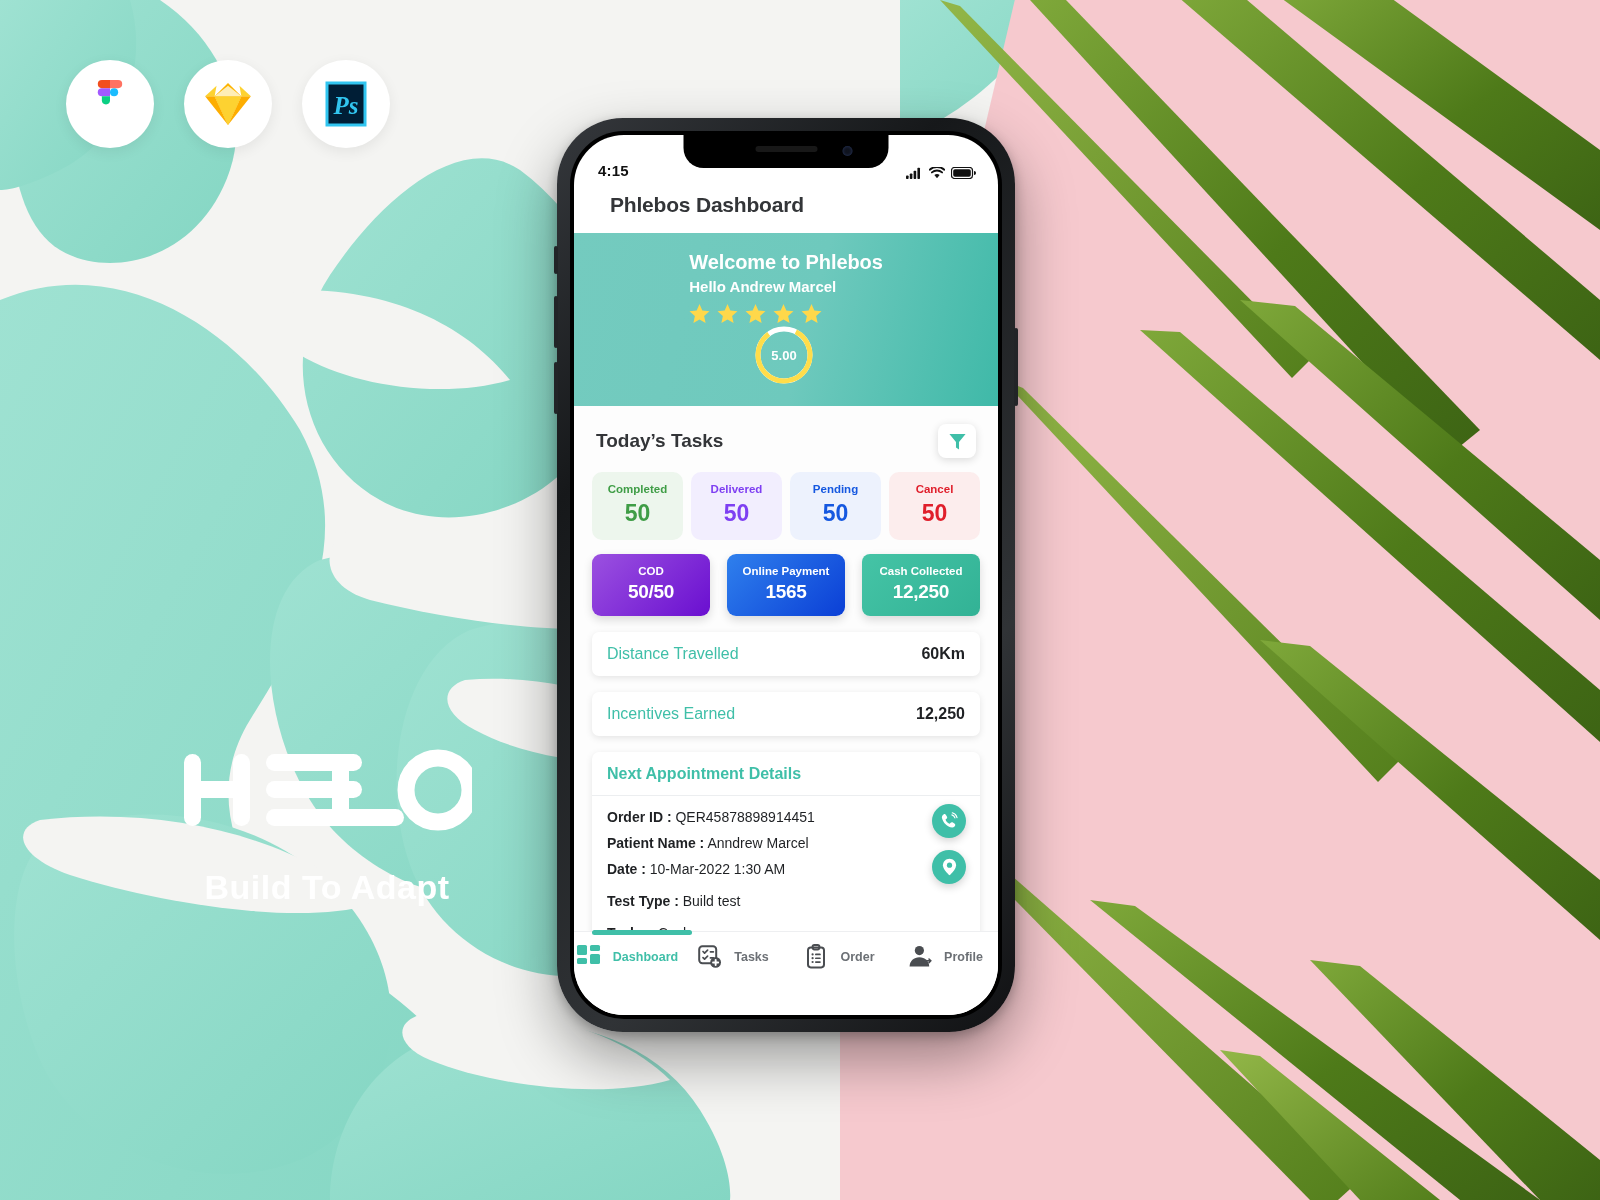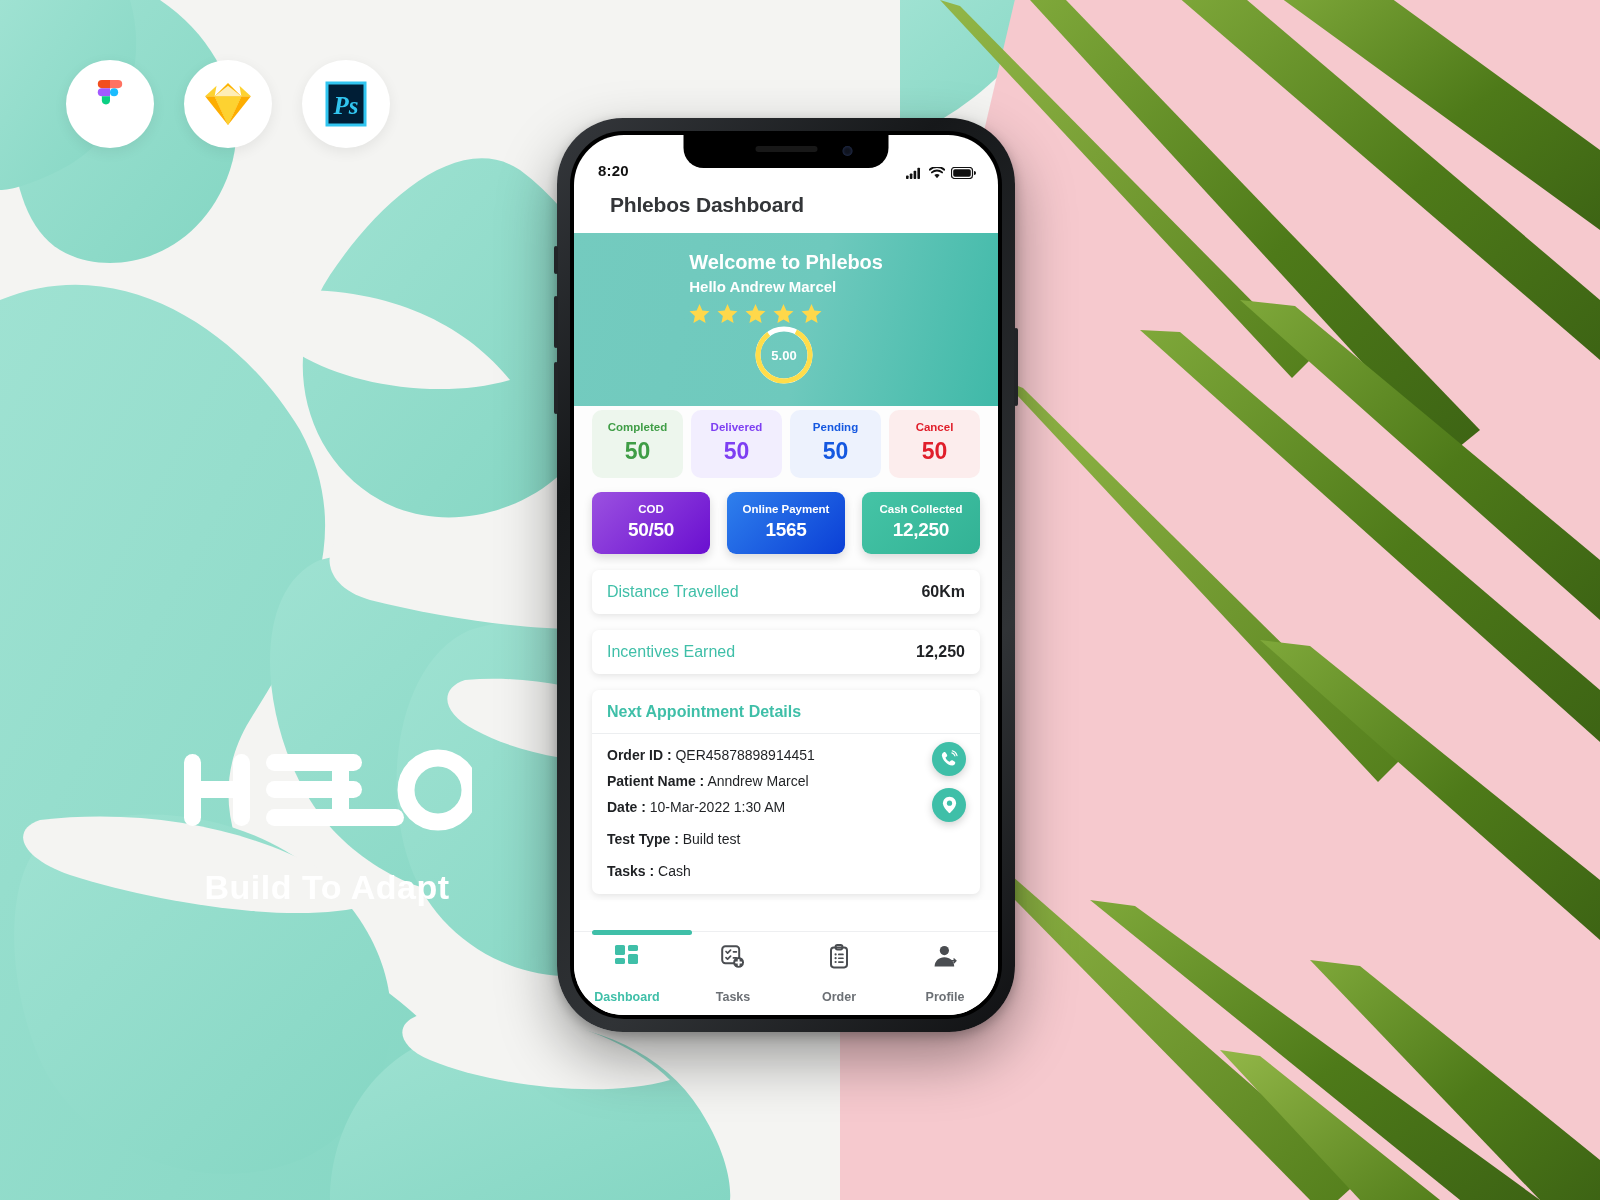--- a/index.html
+++ b/index.html
@@ -164,21 +164,21 @@
   .bottomnav {
     position: absolute; left: 0; right: 0; bottom: 0; height: 84px;
     background: #ffffff; border-top: 1px solid #eeeff1;
     display: flex; align-items: flex-start; padding-top: 12px;
   }
   .nav-accent {
     position: absolute; left: 18px; top: -2px; width: 100px; height: 5px;
     background: #3fbfa8; border-radius: 3px;
   }
   .nav-item {
-    flex: 1; display: flex; flex-direction: column; align-items: center; gap: 20px;
+    flex: 1; display: flex; flex-direction: row; align-items: center; gap: 11px; justify-content: center;
   }
   .nav-label { font-size: 12.5px; font-weight: bold; color: #6c7075; }
   .nav-item.active .nav-label { color: #3fbfa8; }
 </style>
 </head>
 <body>
 
 <div id="bg">
   <div class="bg-white-left"></div>
 
@@ -313,21 +313,21 @@
 
   <div class="phone-inner">
     <div class="screen">
 
       <div class="notch">
         <div class="speaker"></div>
         <div class="frontcam"></div>
       </div>
 
       <div class="statusbar">
-        <div class="st-time">8:20</div>
+        <div class="st-time">4:15</div>
         <div class="st-icons">
           <svg width="17" height="12" viewBox="0 0 17 12">
             <rect x="0" y="8.5" width="2.6" height="3.5" rx="0.8" fill="#111"></rect>
             <rect x="3.8" y="6.4" width="2.6" height="5.6" rx="0.8" fill="#111"></rect>
             <rect x="7.6" y="3.8" width="2.6" height="8.2" rx="0.8" fill="#111"></rect>
             <rect x="11.4" y="0.8" width="2.6" height="11.2" rx="0.8" fill="#111"></rect>
           </svg>
           <svg width="16" height="12" viewBox="0 0 16 12">
             <path d="M8,11.2 L5.4,7.9 A4.3,4.3 0 0 1 10.6,7.9 Z" fill="#111"></path>
             <path d="M2.9,5.4 A7.8,7.8 0 0 1 13.1,5.4" fill="none" stroke="#111" stroke-width="1.9" stroke-linecap="round"></path>
@@ -371,20 +371,28 @@
           <svg width="62" height="62" viewBox="0 0 62 62">
             <circle cx="31" cy="31" r="26" fill="none" stroke="#ffffff" stroke-width="5"></circle>
             <circle cx="31" cy="31" r="26" fill="none" stroke="#ffdd4a" stroke-width="5" stroke-linecap="butt" stroke-dasharray="134 30" transform="rotate(-63 31 31)"></circle>
           </svg>
           <div class="ring-val">5.00</div>
         </div>
       </div>
 
       <div class="appbody">
 
+        <div class="tasks-row">
+          <div class="tasks-title">Today’s Tasks</div>
+          <div class="filter-btn">
+            <svg width="19" height="19" viewBox="0 0 20 20">
+              <path d="M1.5,2.2 L18.5,2.2 L11.6,10.4 L11.6,18.4 L8.4,16.2 L8.4,10.4 Z" fill="#3fbfa8"></path>
+            </svg>
+          </div>
+        </div>
 
         <div class="stat-row">
           <div class="stat" id="s0" style="background: rgb(237, 246, 237);">
             <div class="stat-label" style="color: rgb(63, 157, 70);">Completed</div>
             <div class="stat-value" style="color: rgb(63, 157, 70);">50</div>
           </div>
           <div class="stat" id="s1" style="background: rgb(242, 238, 254);">
             <div class="stat-label" style="color: rgb(126, 63, 242);">Delivered</div>
             <div class="stat-value" style="color: rgb(126, 63, 242);">50</div>
           </div>
@@ -400,21 +408,21 @@
 
         <div class="pay-row">
           <div class="pay" id="p0" style="background: linear-gradient(135deg, rgb(155, 81, 224) 0%, rgb(106, 15, 208) 100%);">
             <div class="pay-label">COD</div>
             <div class="pay-value">50/50</div>
           </div>
           <div class="pay" id="p1" style="background: linear-gradient(135deg, rgb(47, 128, 237) 0%, rgb(11, 63, 214) 100%);">
             <div class="pay-label">Online Payment</div>
             <div class="pay-value">1565</div>
           </div>
-          <div class="pay" id="p2" style="background: linear-gradient(135deg, rgb(69, 196, 166) 0%, rgb(50, 178, 149) 100%);">
+          <div class="pay" id="p2" style="background: linear-gradient(135deg, rgb(69, 196, 166) 0%, rgb(50, 178, 149) 100%); border-radius: 8px;">
             <div class="pay-label">Cash Collected</div>
             <div class="pay-value">12,250</div>
           </div>
         </div>
 
         <div class="info-card">
           <div class="info-label">Distance Travelled</div>
           <div class="info-value">60Km</div>
         </div>
         <div class="info-card">

